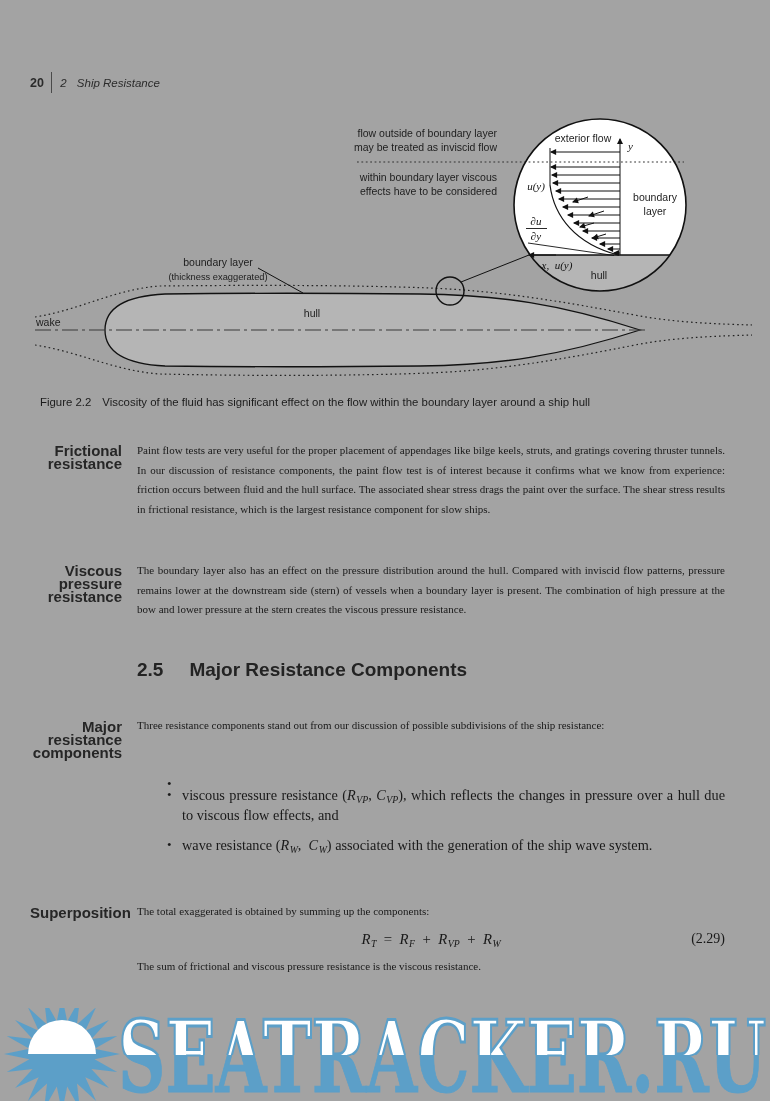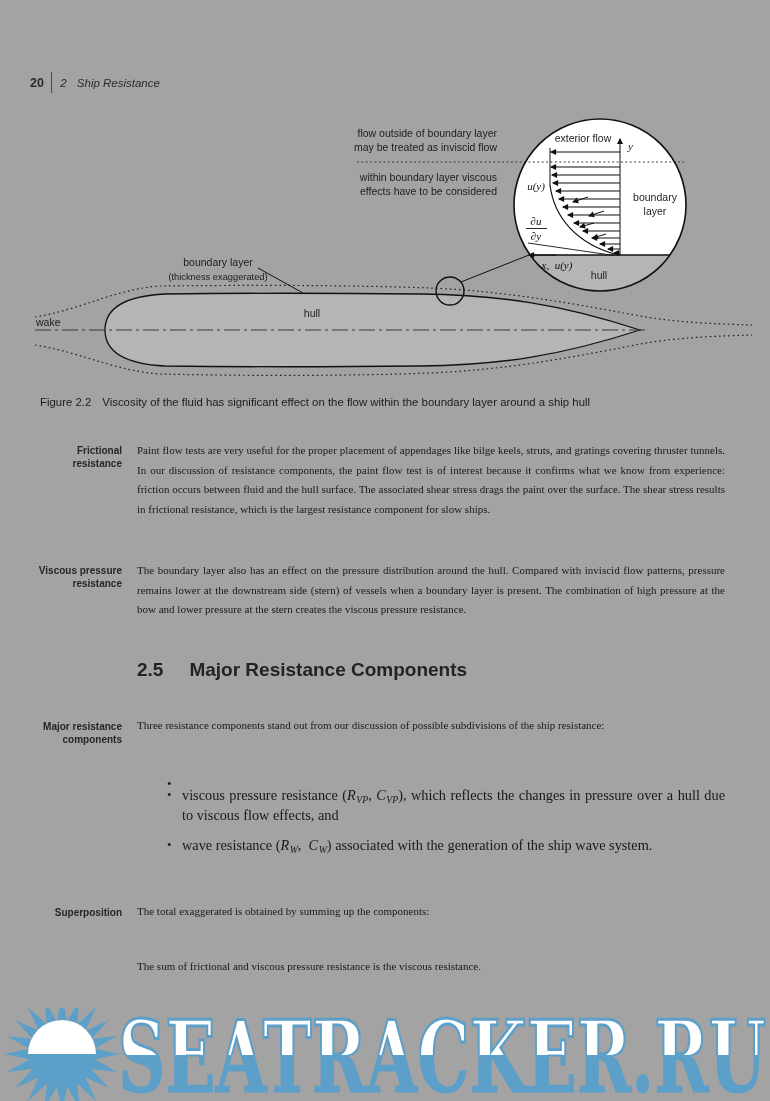--- a/index.html
+++ b/index.html
@@ -20,21 +20,21 @@
   .fs-sm{font-family:"Liberation Sans",sans-serif;font-size:9.3px;fill:#1d1d1d;}
   .fm{font-family:"Liberation Serif",serif;font-style:italic;font-size:11px;fill:#111;}
 
   
   .caption{position:absolute;left:40px;top:395px;width:700px;
            font-family:"Liberation Sans",sans-serif;font-size:11.4px;color:#1c1c1c;line-height:15px;}
   .caption .fl{font-weight:normal;margin-right:11px;}
 
   
   .mnote{position:absolute;left:30px;width:92px;text-align:right;
-         font-family:"Liberation Sans",sans-serif;font-weight:bold;font-size:10px;
+         font-family:"Liberation Sans",sans-serif;font-weight:bold;font-size:15px;
          line-height:13px;color:#262626;white-space:pre-line;}
 
   
   .body{position:absolute;left:137px;width:588px;margin:0;
         font-size:11px;line-height:19.6px;text-align:justify;}
   .line{text-align:left;}
 
   
   .h2{position:absolute;left:137px;top:659px;display:flex;
       font-family:"Liberation Sans",sans-serif;font-weight:bold;font-size:19px;color:#232323;text-align:center;}
@@ -186,20 +186,24 @@
       <span class="dot">•</span><span>viscous pressure resistance (<span class="mvar"><i>R</i><sub>VP</sub></span>,&nbsp;<span class="mvar"><i>C</i><sub>VP</sub></span>), which reflects the changes in pressure over a hull due to viscous flow effects, and</span>
     </div>
     <div class="li">
       <span class="dot">•</span><span>wave resistance (<span class="mvar"><i>R</i><sub>W</sub></span>,&nbsp;&nbsp;<span class="mvar"><i>C</i><sub>W</sub></span>) associated with the generation of the ship wave system.</span>
     </div>
   </div>
 
   <div class="mnote" style="top:906px">Superposition</div>
   <p class="body line" style="top:902px">The total exaggerated is obtained by summing up the components:</p>
 
+  <div class="eqrow" style="top:928px">
+    <span><span class="mvar"><i>R</i><sub>T</sub></span> = <span class="mvar"><i>R</i><sub>F</sub></span> + <span class="mvar"><i>R</i><sub>VP</sub></span> + <span class="mvar"><i>R</i><sub>W</sub></span></span>
+    <span class="eqnum">(2.29)</span>
+  </div>
 
   <p class="body line" style="top:957px">The sum of frictional and viscous pressure resistance is the viscous resistance.</p>
 
 
   <svg class="wm" width="770" height="93" viewBox="0 0 770 93">
     <defs>
       <clipPath id="wmTop">
           <rect x="105" y="-10" width="665" height="57"></rect>
         </clipPath>
       <clipPath id="wmBot">

